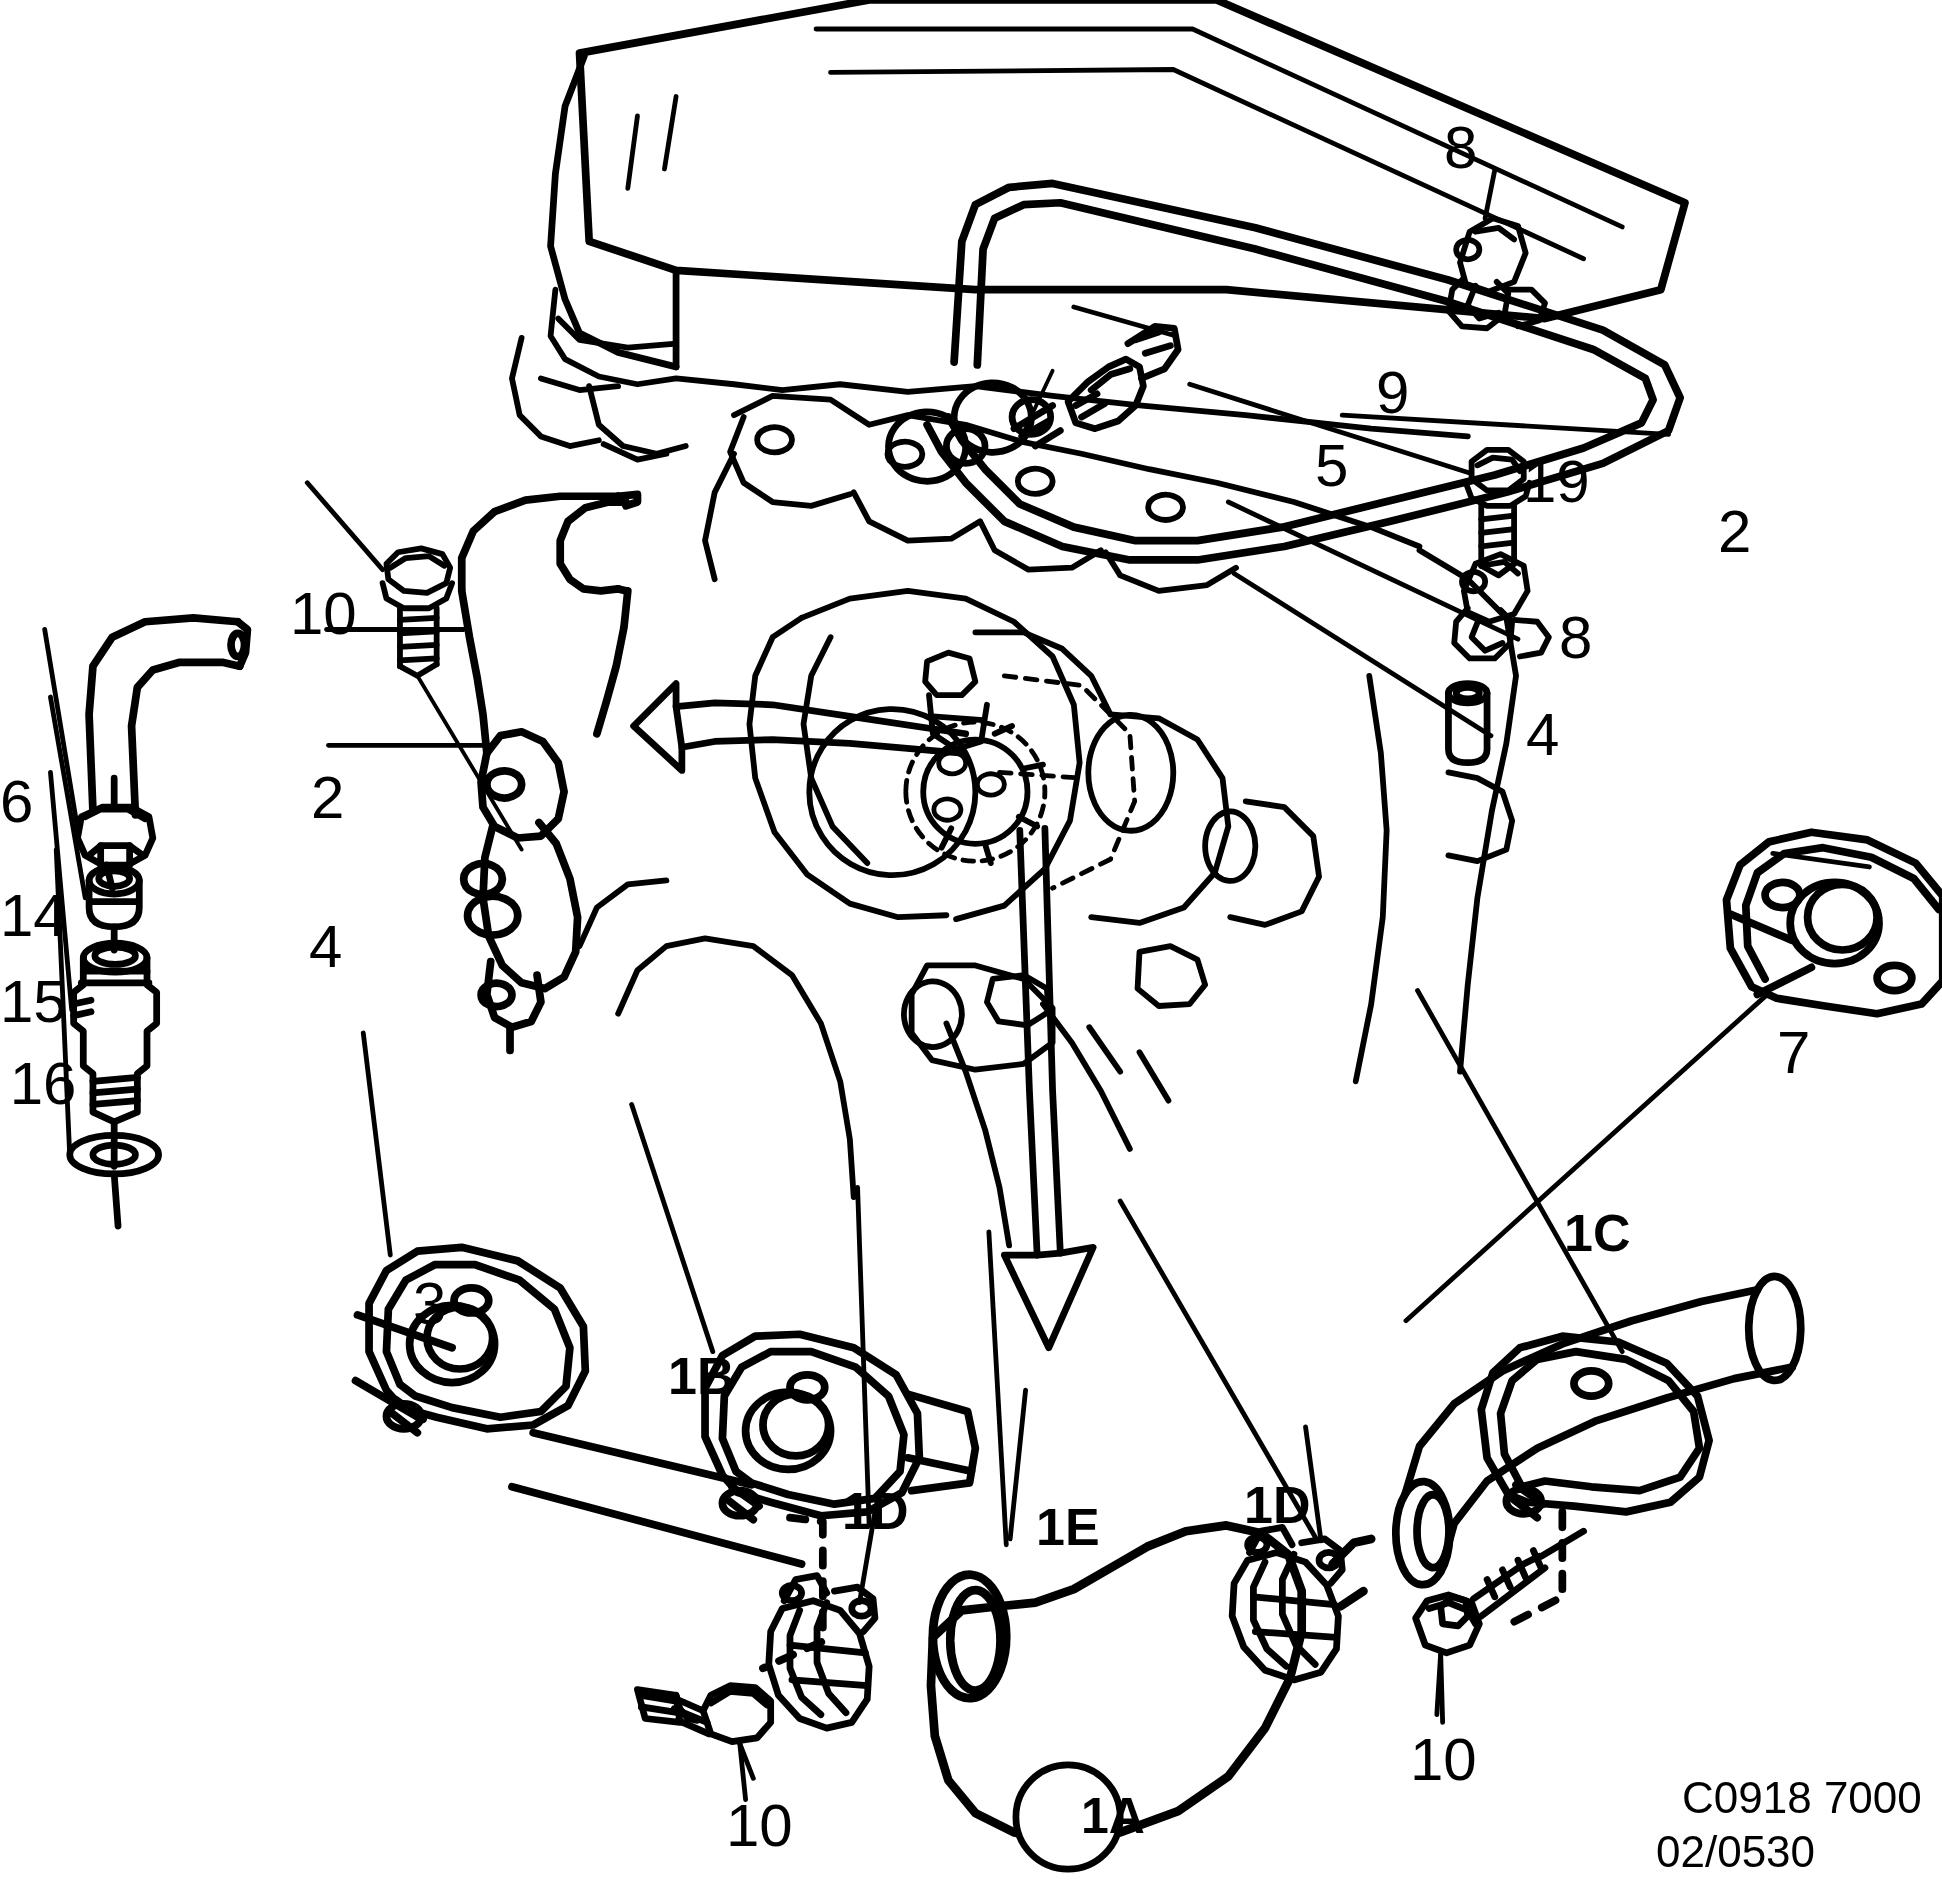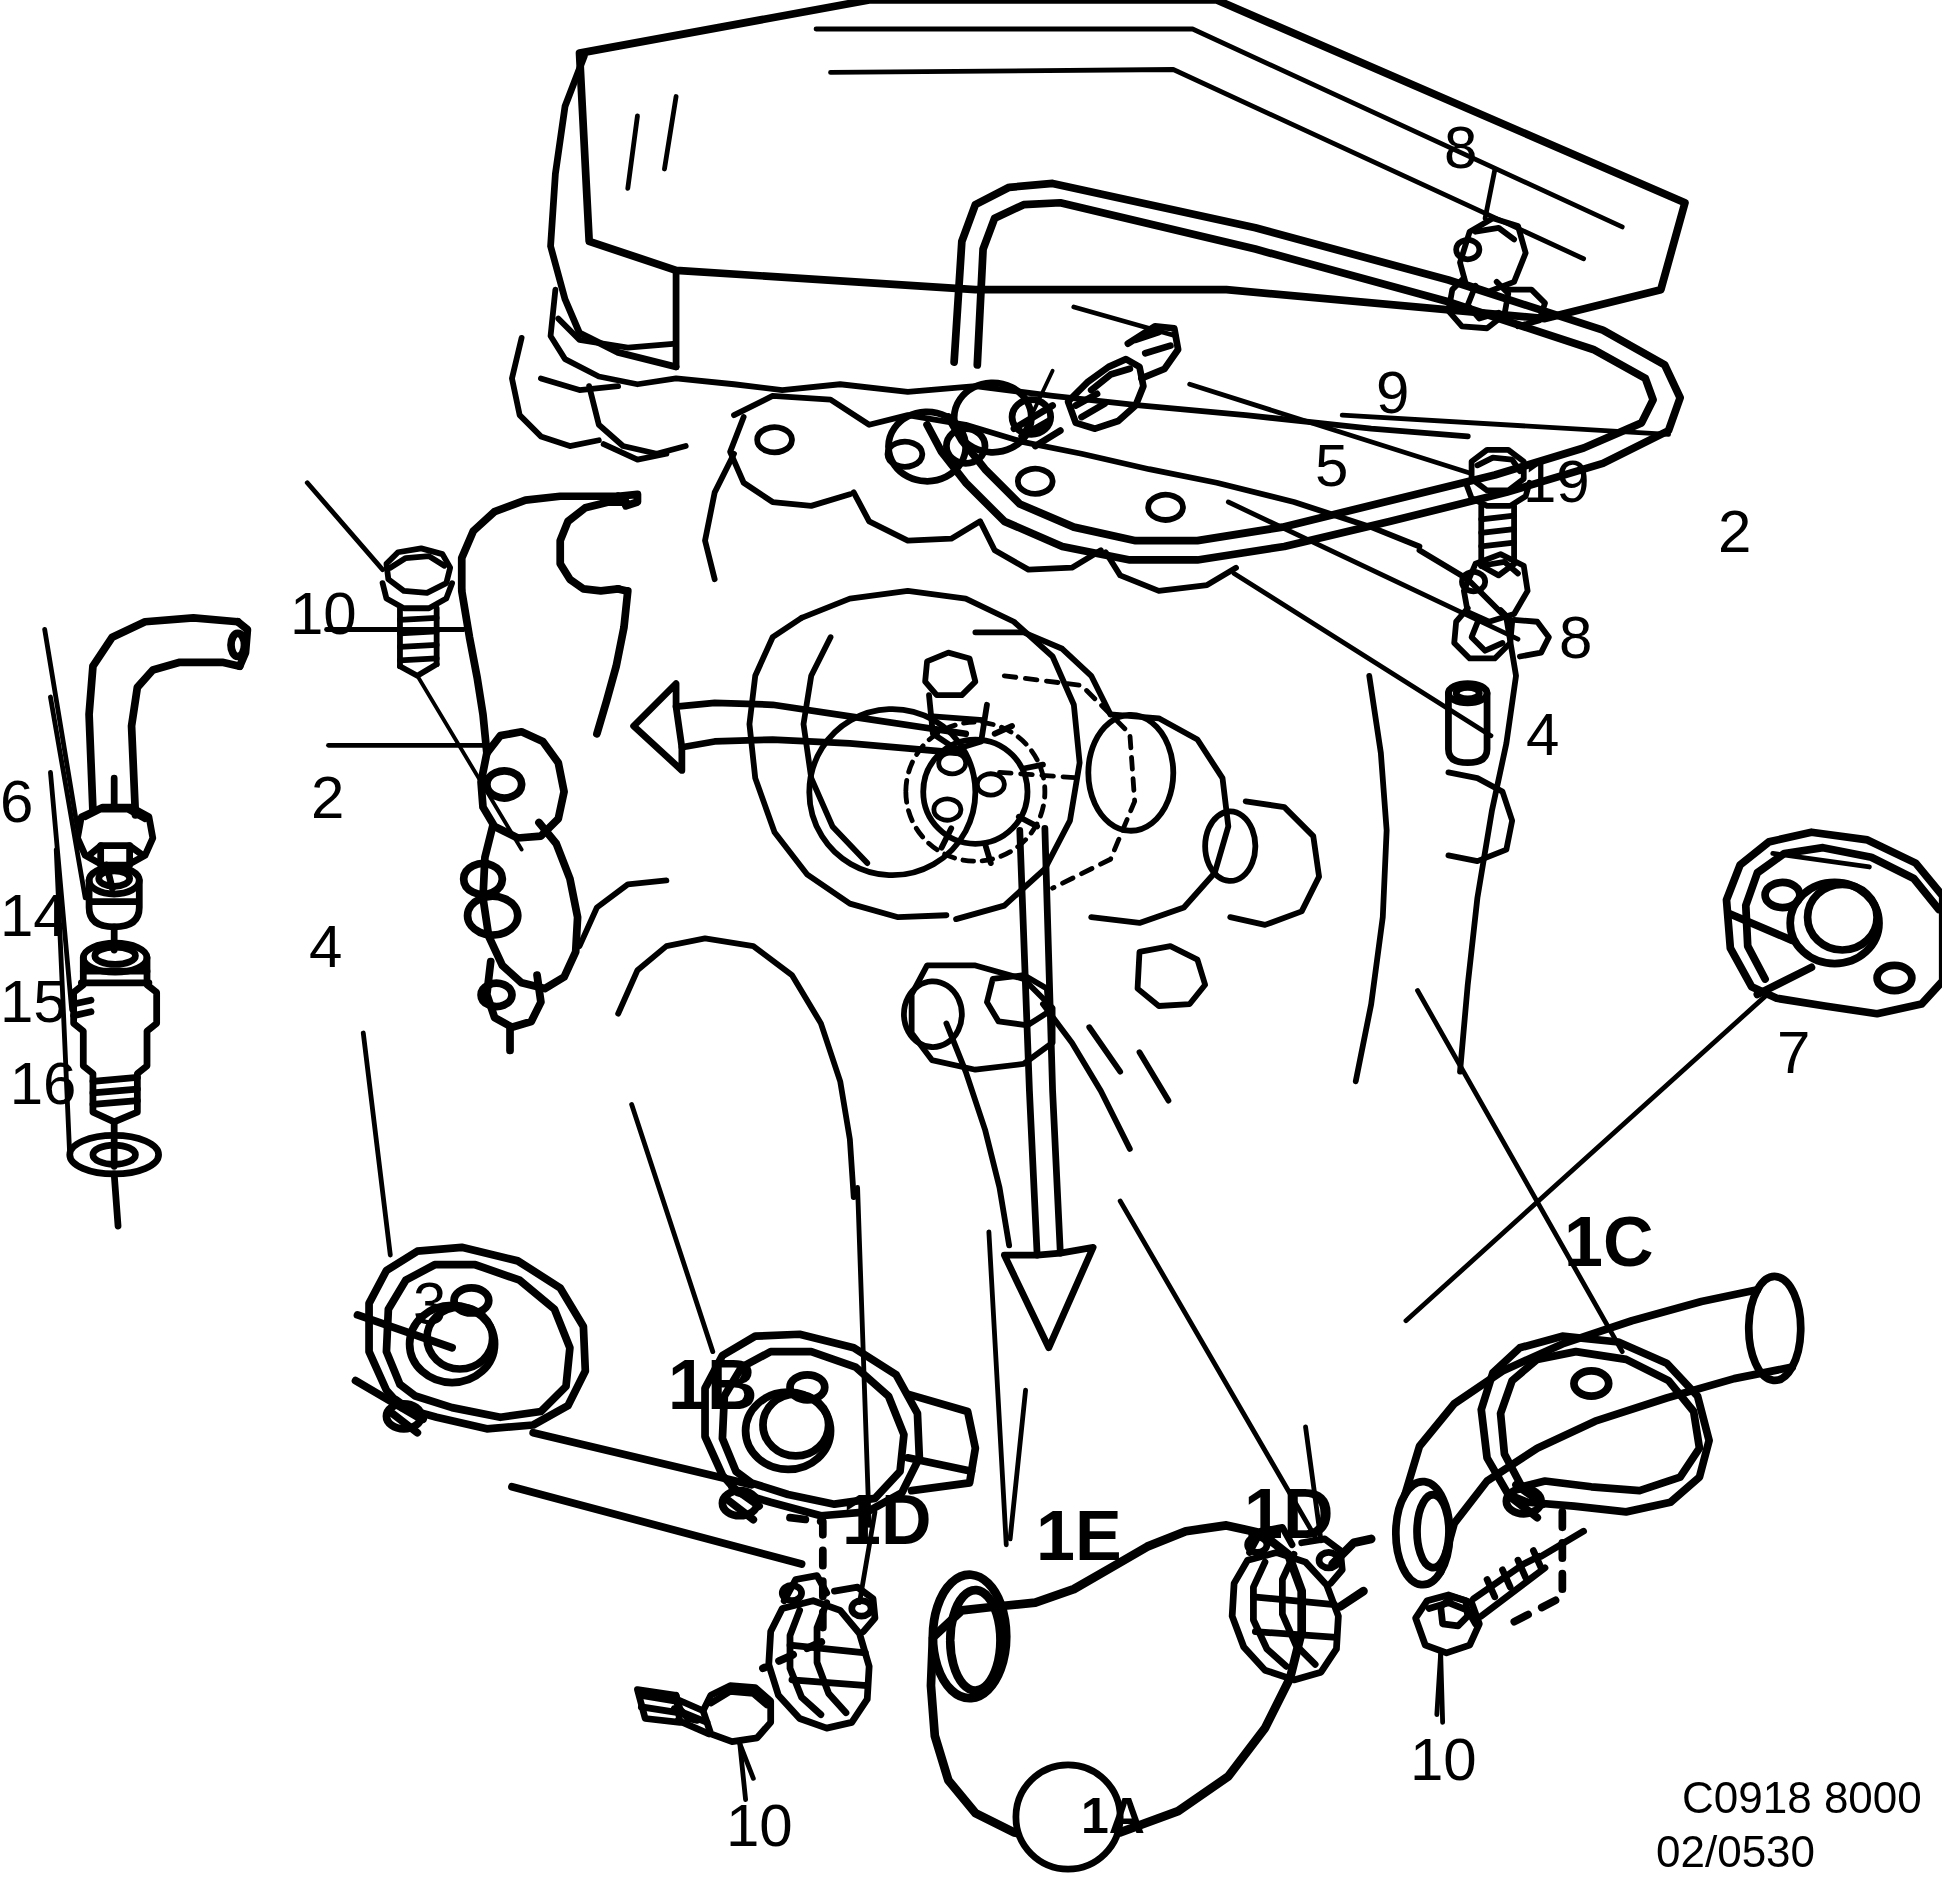--- a/index.html
+++ b/index.html
@@ -2,21 +2,21 @@
 <html><head>
 <meta charset="utf-8">
 <style>
   html,body{margin:0;padding:0;background:#fff;}
   body{font-family:"Liberation Sans",sans-serif;}
   #page{position:relative;width:1943px;height:1900px;background:#fff;overflow:hidden;}
   #art{position:absolute;left:0;top:0;width:1943px;height:1900px;}
   .lbl{position:absolute;font-family:"Liberation Sans",sans-serif;font-weight:400;color:#000;
        white-space:nowrap;line-height:1;}
   .num{font-size:60px;}
-  .alnum{font-size:70px;font-weight:700;}
+  .alnum{font-size:52px;font-weight:700;}
   .circ{font-size:50px;font-weight:700;}
   .foot{position:absolute;font-size:44px;color:#000;white-space:nowrap;font-family:"Liberation Sans",sans-serif;}
 </style>
 </head>
 <body>
 
 <div id="page">
 
   <svg id="art" viewBox="0 0 2012 1968" xmlns="http://www.w3.org/2000/svg">
     <rect x="0" y="0" width="2012" height="1968" fill="#ffffff"></rect>
@@ -497,17 +497,17 @@
   <div class="lbl alnum" style="left:842px;top:1485px;">1D</div>
   <div class="lbl alnum" style="left:992px;top:1501px;margin-left:44px;">1E</div>
   <div class="lbl alnum" style="left:1244px;top:1479px;">1D</div>
   <div class="lbl alnum" style="left:1564px;top:1207px;">1C</div>
   <div class="lbl num" style="left:1777px;top:1023px;">7</div>
   <div class="lbl num" style="left:726px;top:1796px;">10</div>
   <div class="lbl num" style="left:1410px;top:1730px;">10</div>
 
   <div class="lbl circ" style="left:1037px;top:1791px;margin-left:44px;">1A</div>
 
-  <div class="foot" style="left:1682px;top:1773px;">C0918 8000</div>
+  <div class="foot" style="left:1682px;top:1773px;">C0918 7000</div>
   <div class="foot" style="left:1656px;top:1827px;">02/0530</div>
 
 </div>
 
 
 </body></html>

